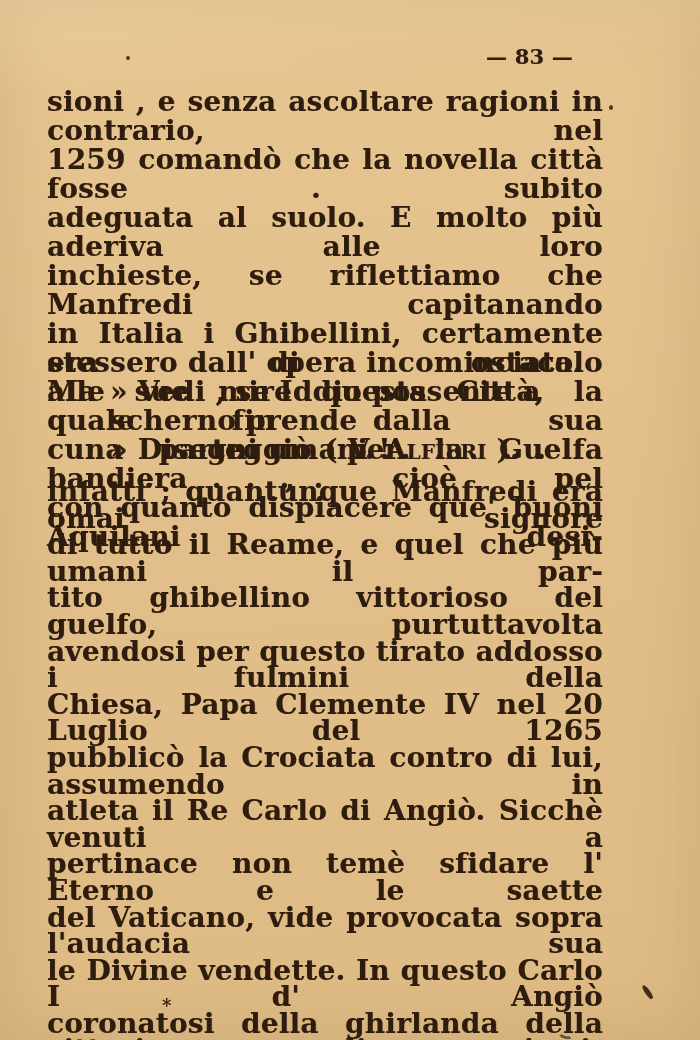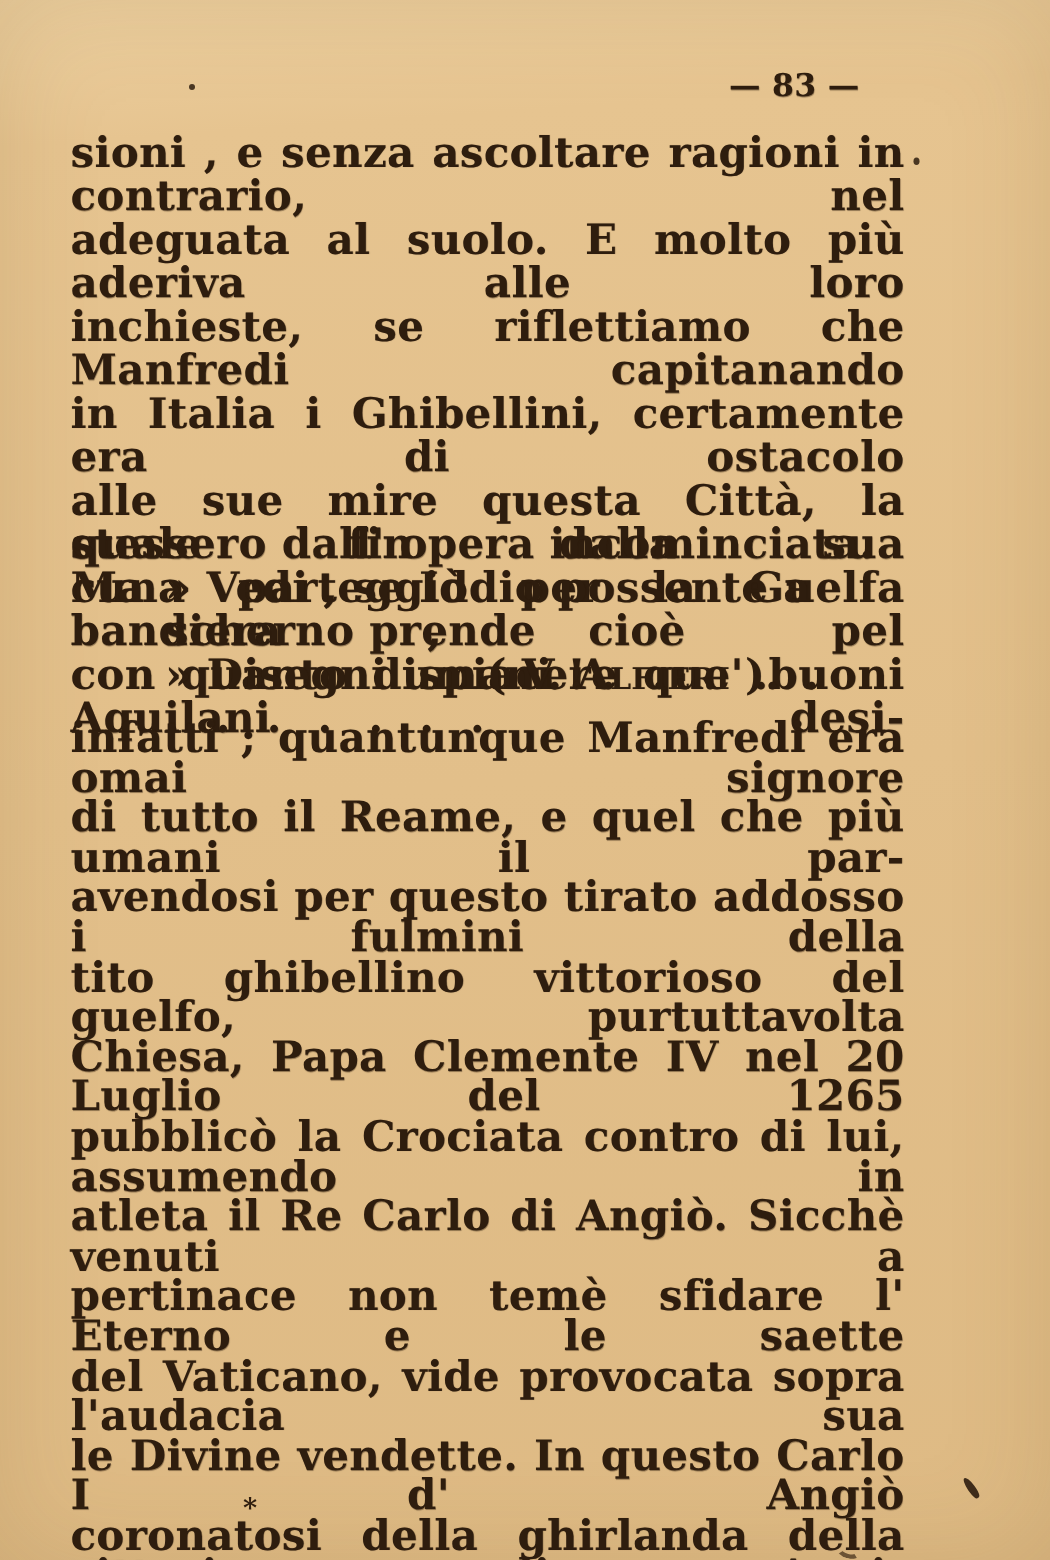--- a/index.html
+++ b/index.html
@@ -65,20 +65,21 @@
 </style>
 </head>
 <body>
 
 <div class="page">
 
   <div class="page-header txt">— 83 —</div>
 
   <div class="block para1 txt justified">
       <div class="line">sioni , e senza ascoltare ragioni in contrario, nel</div>
+      <div class="line">1259 comandò che la novella città fosse . subito</div>
       <div class="line">adeguata al suolo. E molto più aderiva alle loro</div>
       <div class="line">inchieste, se riflettiamo che Manfredi capitanando</div>
       <div class="line">in Italia i Ghibellini, certamente era di ostacolo</div>
       <div class="line">alle sue mire questa Città, la quale fin dalla sua</div>
       <div class="line">cuna parteggiò per la Guelfa bandiera , cioè pel</div>
       <div class="line">con quanto dispiacere que' buoni Aquilani desi-</div>
     </div>
 
   <div class="block para1-last txt">stessero dall' opera incominciata. Ma</div>
 
@@ -87,22 +88,22 @@
     <div class="qline">
       <span>» Disegni umani !</span><span class="dots">. . . . . . . . . . . .</span>
     </div>
   </div>
 
   <div class="block attribution txt">( V. Alfieri ).</div>
 
   <div class="block para2 txt justified">
       <div class="line">infatti ; quantunque Manfredi era omai signore</div>
       <div class="line">di tutto il Reame, e quel che più umani il par-</div>
+      <div class="line">tito ghibellino vittorioso del guelfo, purtuttavolta</div>
       <div class="line">avendosi per questo tirato addosso i fulmini della</div>
-      <div class="line">tito ghibellino vittorioso del guelfo, purtuttavolta</div>
       <div class="line">Chiesa, Papa Clemente IV nel 20 Luglio del 1265</div>
       <div class="line">pubblicò la Crociata contro di lui, assumendo in</div>
       <div class="line">atleta il Re Carlo di Angiò. Sicchè venuti a</div>
       <div class="line">pertinace non temè sfidare l' Eterno e le saette</div>
       <div class="line">del Vaticano, vide provocata sopra l'audacia sua</div>
       <div class="line">le Divine vendette. In questo Carlo I d' Angiò</div>
       <div class="line">coronatosi della ghirlanda della vittoria; gli Aqui-</div>
       <div class="line">lani ( che al sentenziar del Muratori , pertina-</div>
     </div>
 

